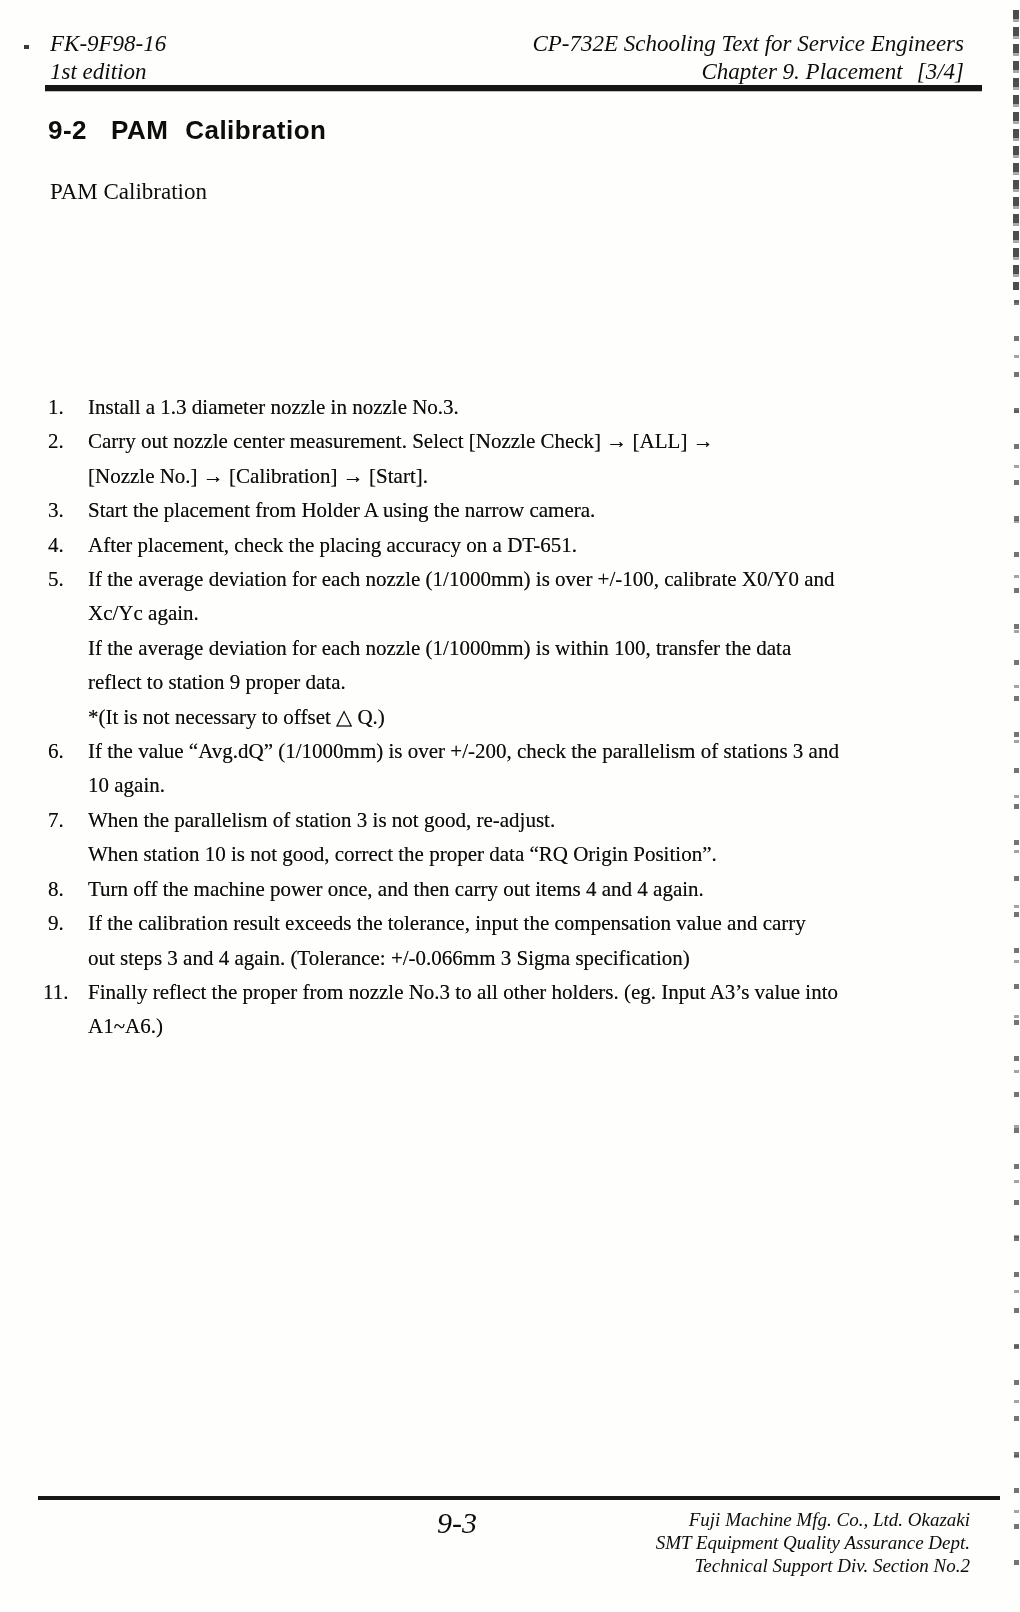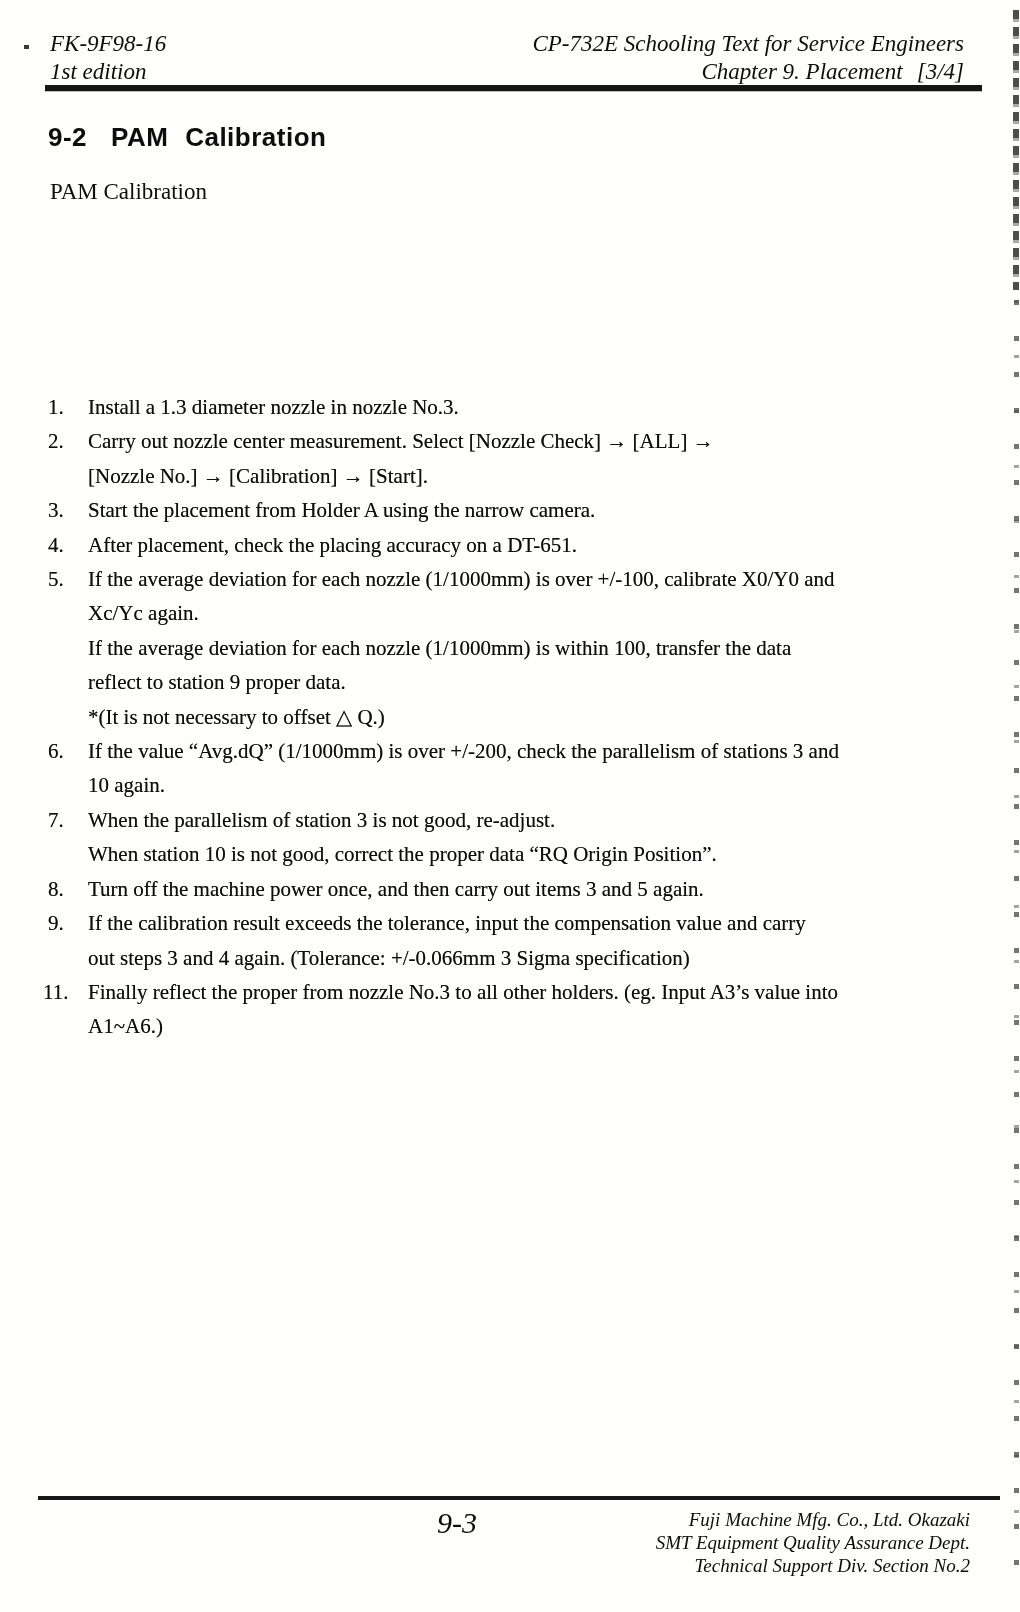--- a/index.html
+++ b/index.html
@@ -38,21 +38,21 @@
     font-style: italic; font-size: 23px; line-height: 27.5px;
   }
   .header-right { text-align: right; }
   .chapter-line { display: flex; justify-content: flex-end; gap: 14px; }
   .top-rule {
     position: absolute; top: 85px; left: 45px; width: 937px; height: 6px;
     background: #161616; box-shadow: 0 1px 0 rgba(0,0,0,.25);
   }
   
   .section-heading {
-    position: absolute; top: 122px; left: 48px;
+    position: absolute; top: 115px; left: 48px;
     display: flex; gap: 24px;
     font-family: "Liberation Sans", sans-serif;
     font-weight: bold; font-size: 26px; letter-spacing: .5px;
   }
   .section-heading .title-text { word-spacing: 9px; }
   .subsection-title {
     position: absolute; top: 179px; left: 50px;
     font-size: 23px; font-weight: normal;
   }
   
@@ -147,21 +147,21 @@
         <div class="step-text">If the value “Avg.dQ” (1/1000mm) is over +/-200, check the parallelism of stations 3 and
 10 again.</div>
       </div>
       <div class="step">
         <span class="step-number">7.</span>
         <div class="step-text">When the parallelism of station 3 is not good, re-adjust.
 When station 10 is not good, correct the proper data “RQ Origin Position”.</div>
       </div>
       <div class="step">
         <span class="step-number">8.</span>
-        <div class="step-text">Turn off the machine power once, and then carry out items 3 and 5 again.</div>
+        <div class="step-text">Turn off the machine power once, and then carry out items 4 and 4 again.</div>
       </div>
       <div class="step">
         <span class="step-number">9.</span>
         <div class="step-text">If the calibration result exceeds the tolerance, input the compensation value and carry
 out steps 3 and 4 again. (Tolerance: +/-0.066mm 3 Sigma specification)</div>
       </div>
       <div class="step">
         <span class="step-number wide">11.</span>
         <div class="step-text">Finally reflect the proper from nozzle No.3 to all other holders. (eg. Input A3’s value into
 A1~A6.)</div>

